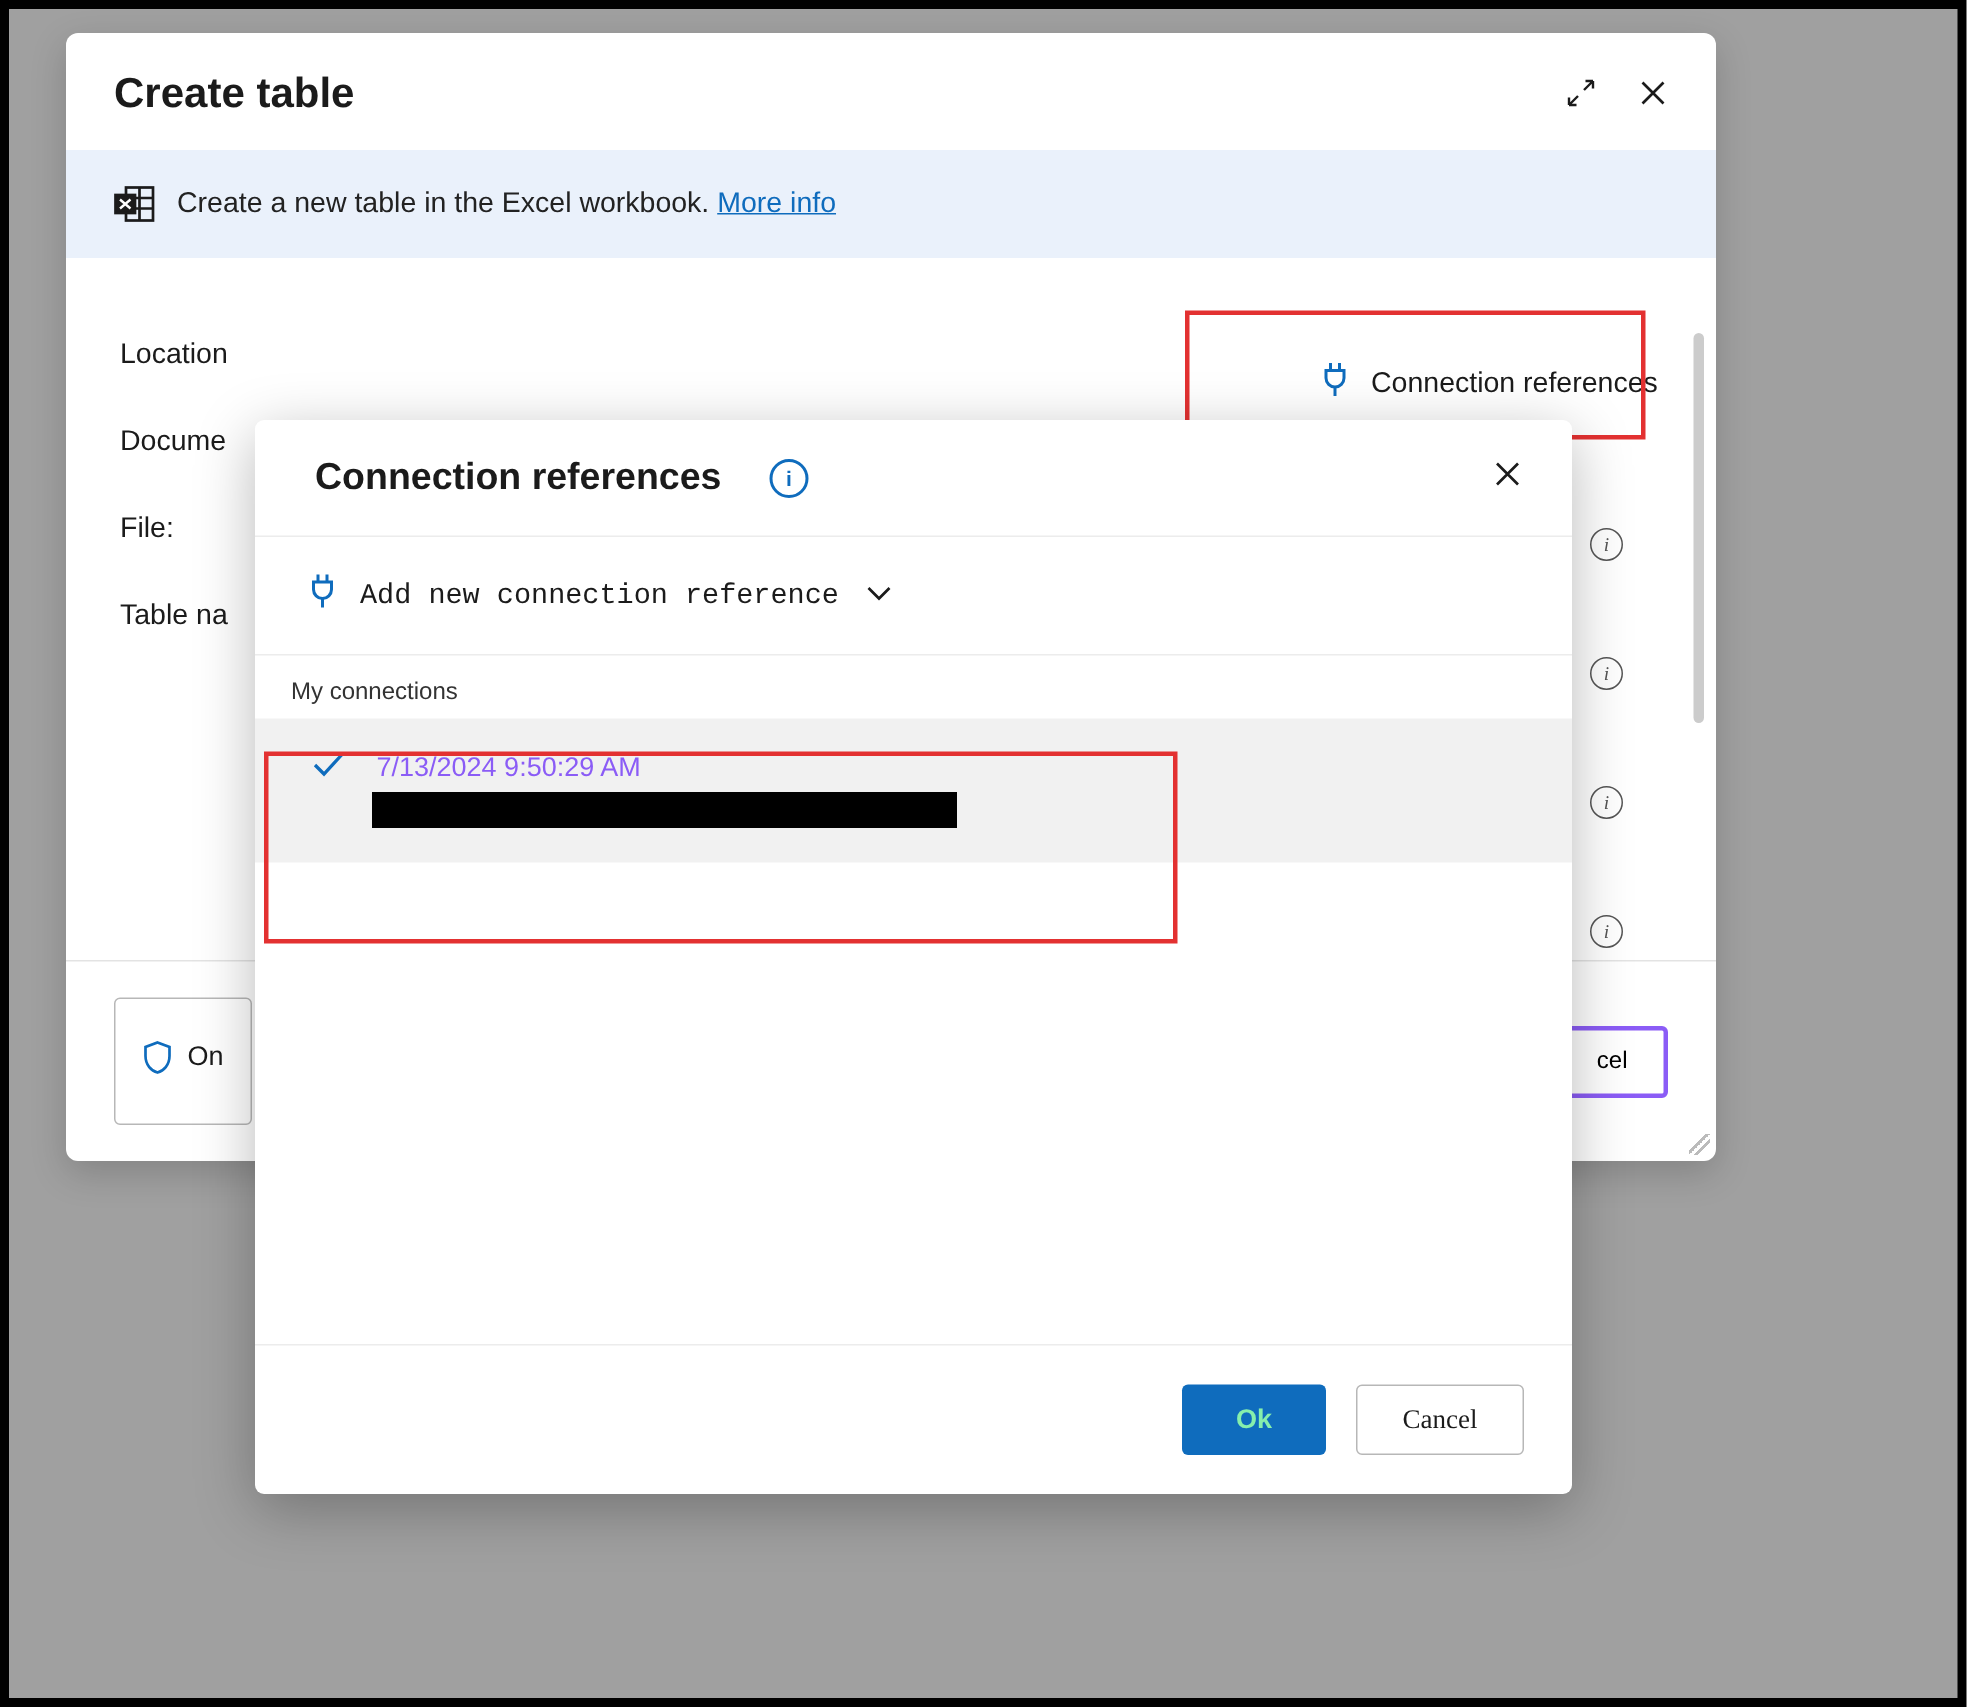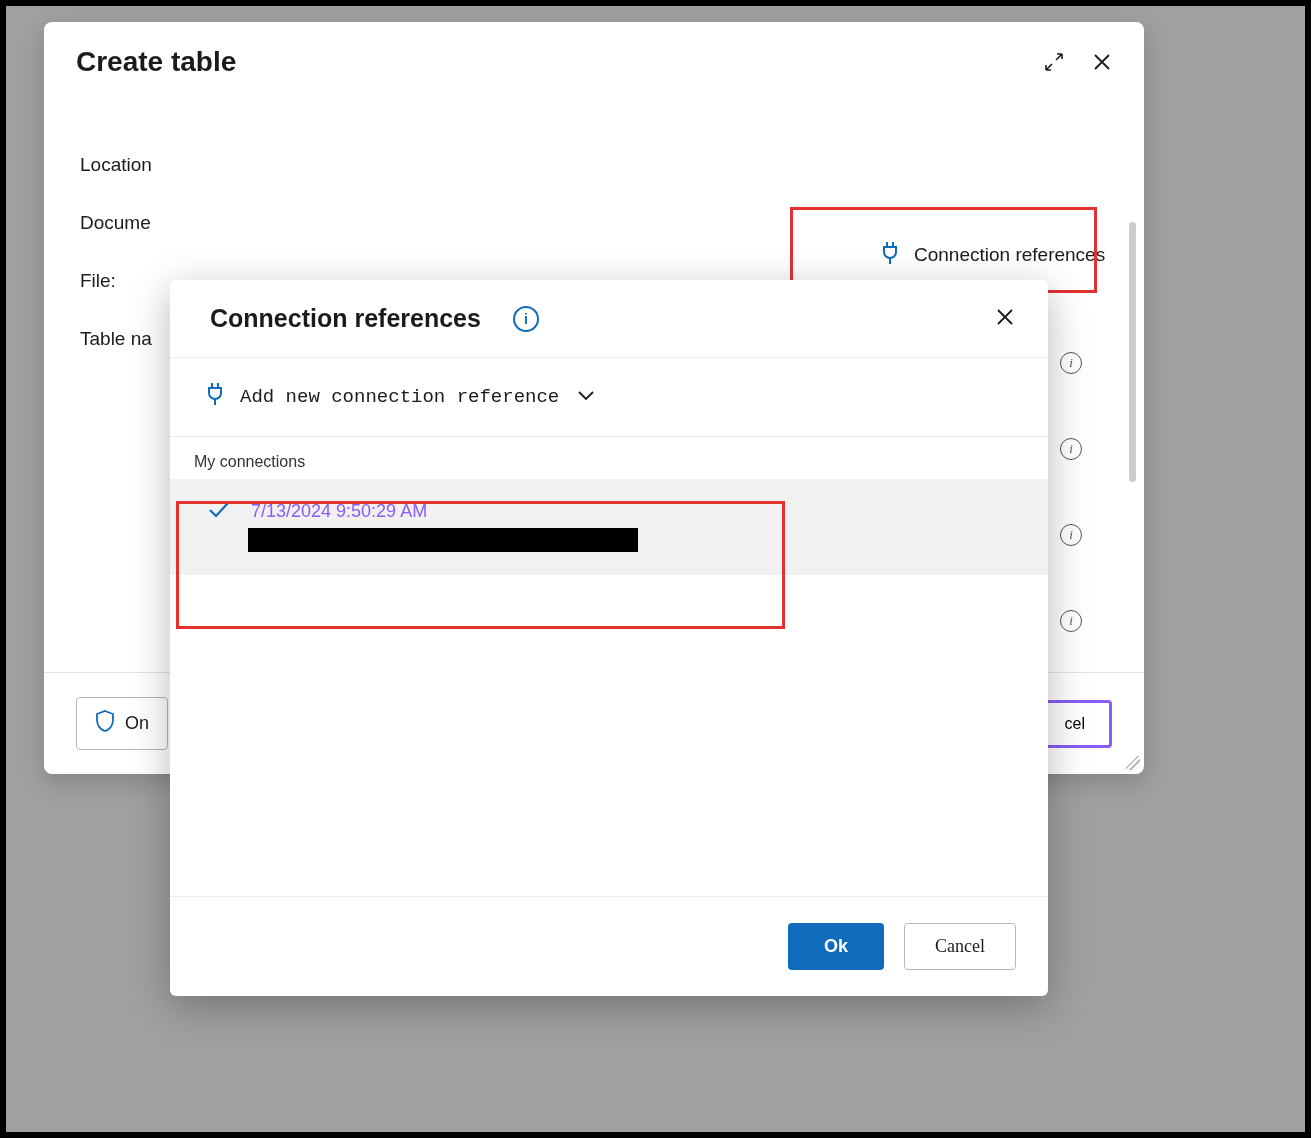--- a/index.html
+++ b/index.html
@@ -88,23 +88,23 @@
     }
     .r1 { top: 330px; } .r2 { top: 416px; } .r3 { top: 502px; } .r4 { top: 588px; }
     .footer-bar {
       position: absolute;
       left: 0; right: 0; bottom: 0;
       border-top: 1px solid #e3e3e3;
       padding: 24px 32px;
       display: flex; align-items: center; justify-content: space-between;
     }
     .on-box {
-      display:flex; align-items:center; gap:10px;
+      display:flex; align-items:flex-start; gap:10px;
       border: 1px solid #b7b7b7; border-radius: 4px;
-      padding: 12px 18px;
+      padding: 28px 18px;
       font-size: 18px; color:#1b1b1b;
     }
     .shield { color:#0f6cbd; }
     .cancel-shadow { border:3px solid #8b5cf6; border-radius:4px; padding:12px 24px; font-size:16px; }
 
     
     .conn-popup {
       position: absolute;
       left: 170px; top: 280px;
       width: 878px; height: 716px;
@@ -160,21 +160,21 @@
     .redact { background:#000; display:inline-block; height:22px; }
     .conn-name-text { font-size:19px; }
     .conn-ts { font-size:18px; color:#8b5cf6; margin-top:4px; padding-left:3px;}
     .conn-footer {
       margin-top:auto;
       border-top:1px solid #ececec;
       padding: 26px 32px;
       display:flex; justify-content:flex-end; gap:20px;
     }
     .btn-primary {
-      background:#0f6cbd; color:#ffffff;
+      background:#0f6cbd; color:#86efac;
       border:none; border-radius:4px;
       font-size:18px; font-weight:600;
       padding: 0 36px; cursor:pointer;
     }
     .btn-secondary {
       background:#fff; color:#1b1b1b;
       border:1px solid #b7b7b7; border-radius:4px;
       font-size:18px; padding: 12px 30px; cursor:pointer;font-family:Liberation Serif, serif;
     }
     .resize-grip {
@@ -204,20 +204,33 @@
         </svg>
       </span>
       <span class="close-icon">
         <svg width="20" height="20" viewBox="0 0 20 20" stroke="#1b1b1b" stroke-width="1.8" fill="none">
           <path d="M3 3 L17 17 M17 3 L3 17"></path>
         </svg>
       </span>
     </div>
   </div>
 
+  <div class="info-bar">
+    <span class="excel-icon">
+      <svg width="28" height="28" viewBox="0 0 28 28" fill="none" stroke="#1b1b1b" stroke-width="1.8">
+        <rect x="8" y="3" width="18" height="22"></rect>
+        <path d="M8 10 H26 M8 17 H26 M17 3 V25"></path>
+        <rect x="1" y="8" width="13" height="12" fill="#1b1b1b"></rect>
+        <path d="M4 11 L11 17 M11 11 L4 17" stroke="#fff" stroke-width="1.6"></path>
+      </svg>
+    </span>
+    <span class="info-text">
+      <span>Create a new table in the Excel workbook. </span><a class="info-link">More info</a>
+    </span>
+  </div>
 
   <div class="scroll-thumb"></div>
 
   <div class="form-area">
     <div class="form-row">
         <span class="form-label">Location</span>
       </div>
     <div class="form-row">
         <span class="form-label">Docume</span>
       </div>

